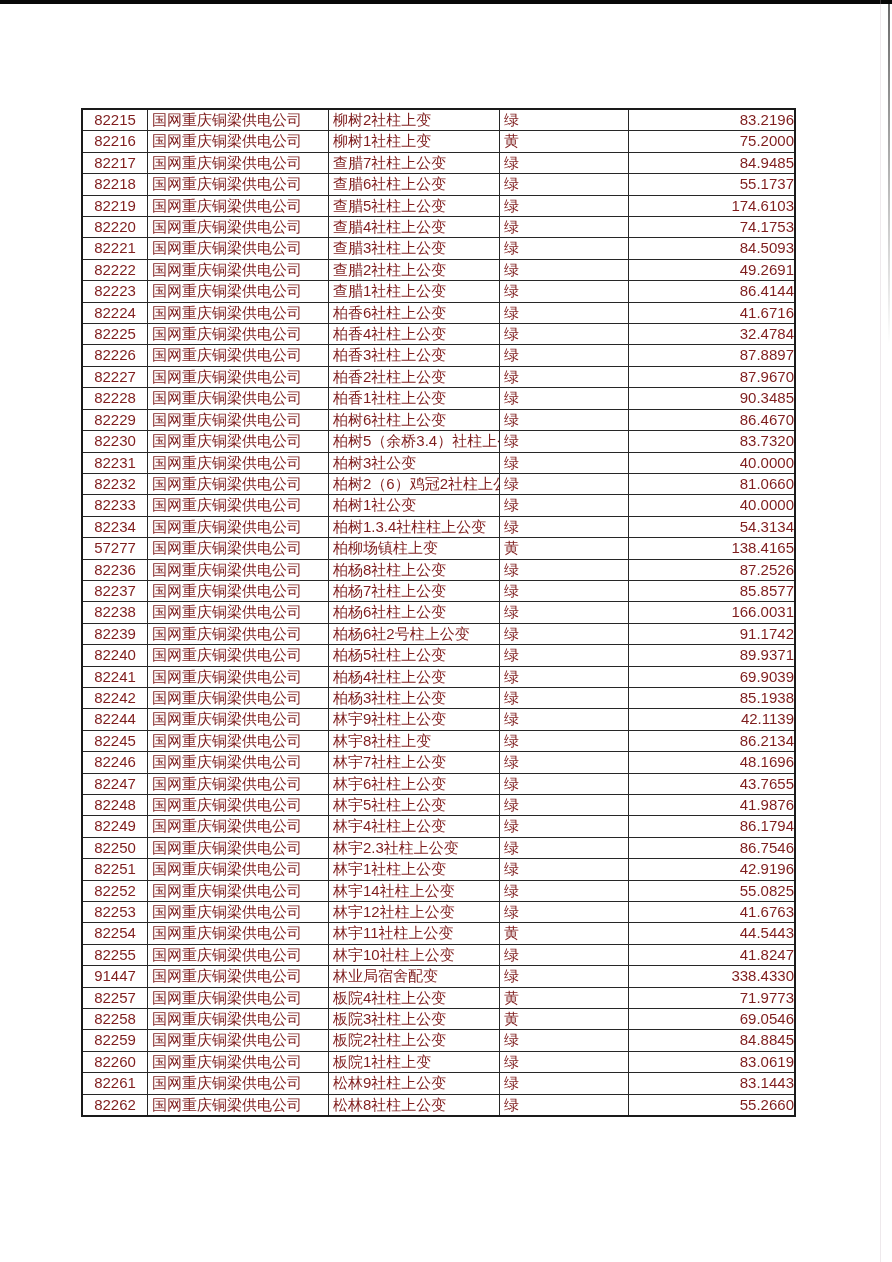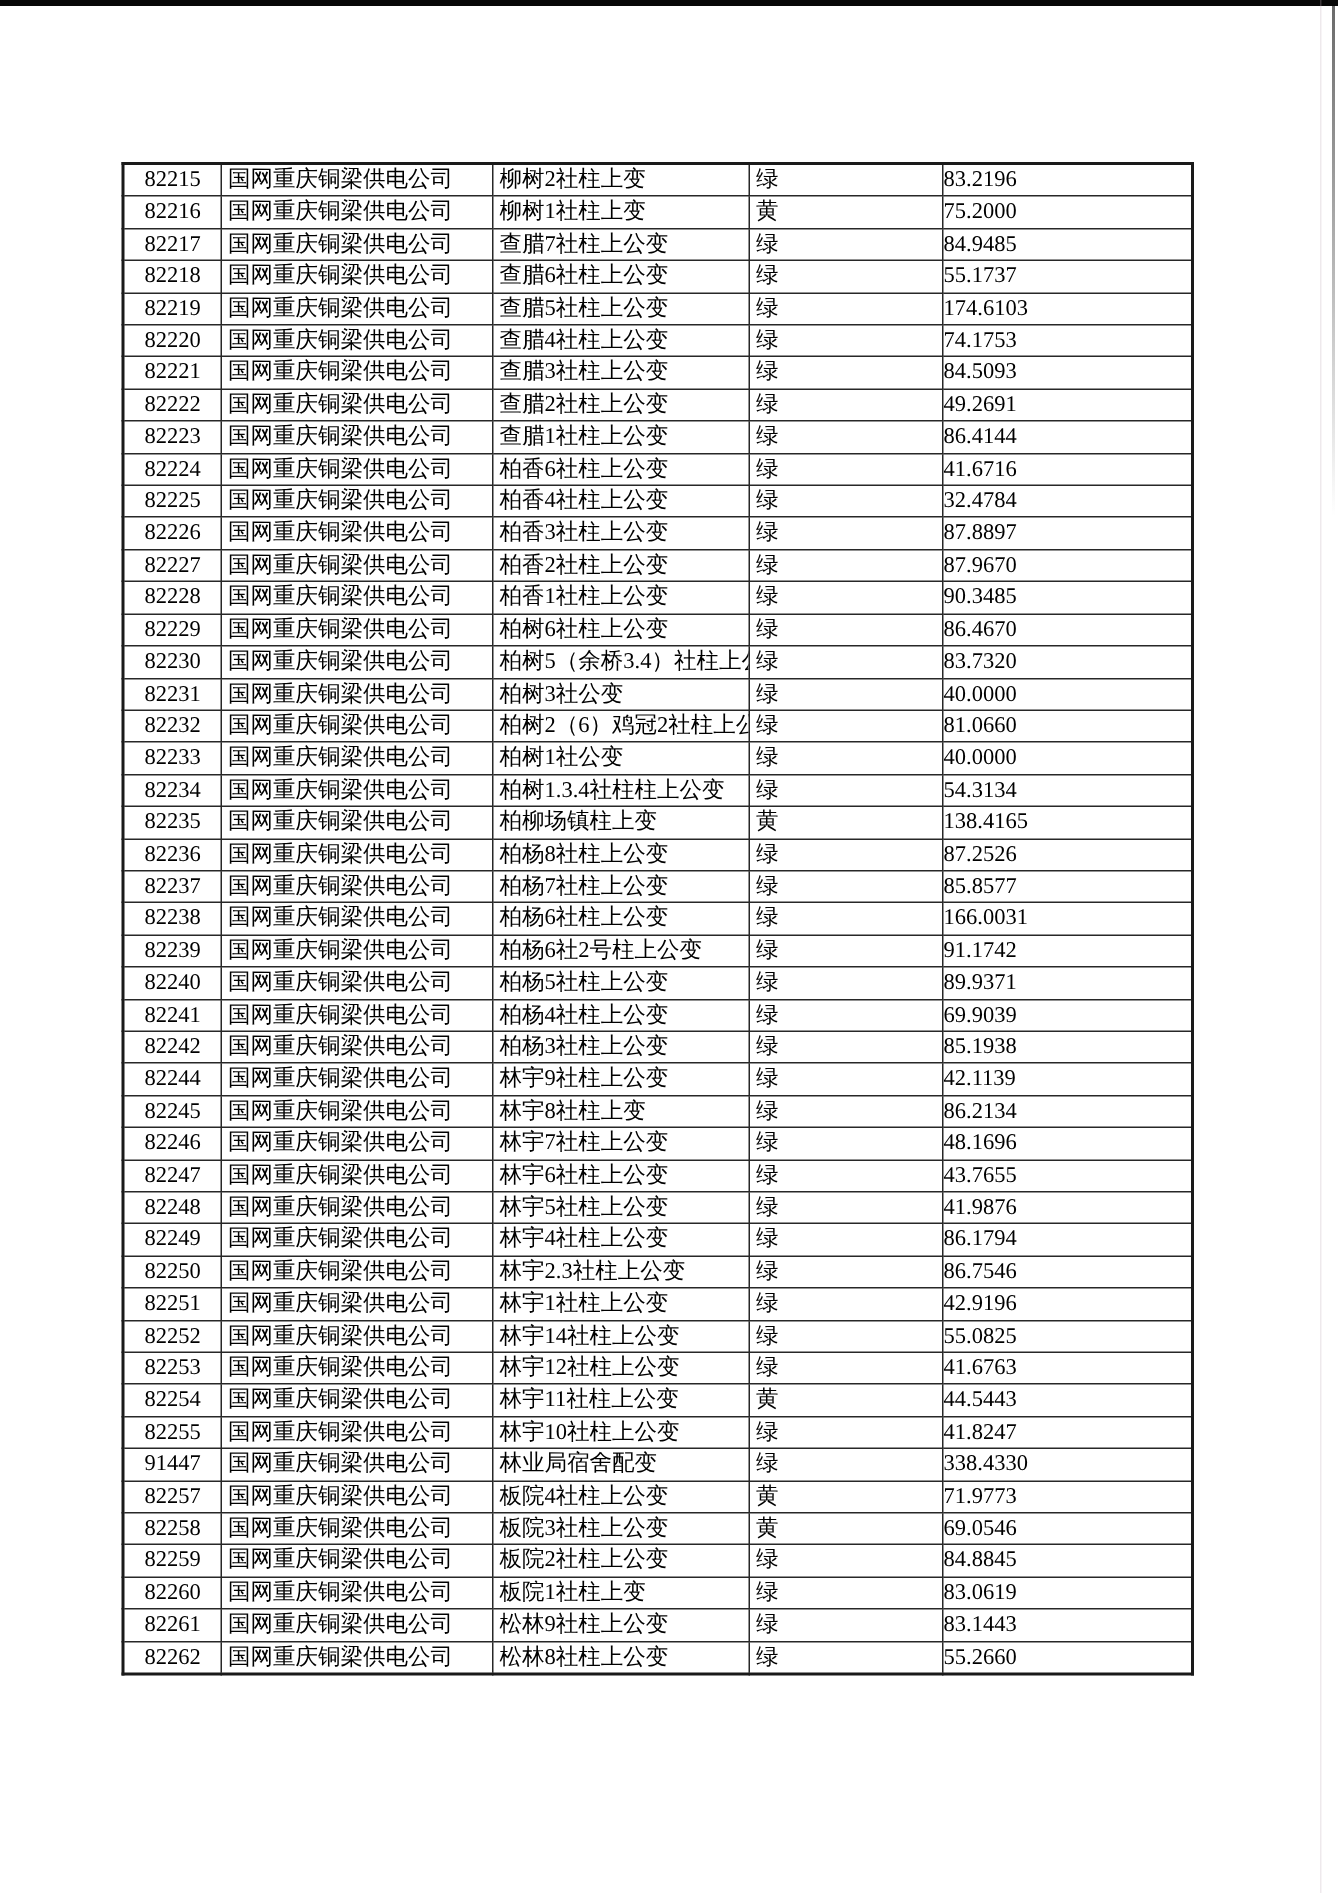--- a/index.html
+++ b/index.html
@@ -39,38 +39,37 @@
     background: linear-gradient(#6a6a6a, rgba(120,120,120,0));
   }
   table.data-table {
     position: absolute;
     left: 81px;
     top: 108px;
     width: 705px;
     border-collapse: collapse;
     table-layout: fixed;
     font-size: 15px;
-    color: #000000;
+    color: #7f1d1d;
     border: 2px solid #1a1a1a;
-    font-family: Liberation Serif, serif;
   }
   table.data-table td {
     border: 1px solid #272727;
     height: 20.4px;
     line-height: 20.4px;
     padding: 0 0 0 4px;
     white-space: nowrap;
     overflow: hidden;
     font-weight: 500;
   }
   table.data-table td.c0 { width: 64px;  text-align: center; padding: 0; }
   table.data-table td.c1 { width: 176px; }
   table.data-table td.c2 { width: 166px; }
   table.data-table td.c3 { width: 124px; }
-  table.data-table td.c4 { width: 165px; text-align: left; padding: 0; }
+  table.data-table td.c4 { width: 165px; text-align: right; padding: 0; }
 </style>
 </head>
 <body>
 
 <div class="top-bar"></div>
 <div class="edge-faint"></div>
 <div class="edge-dark"></div>
 
 <table class="data-table">
   <tbody>
@@ -208,21 +207,21 @@
         <td class="c4">40.0000</td>
       </tr>
       <tr>
         <td class="c0">82234</td>
         <td class="c1">国网重庆铜梁供电公司</td>
         <td class="c2">柏树1.3.4社柱柱上公变</td>
         <td class="c3">绿</td>
         <td class="c4">54.3134</td>
       </tr>
       <tr>
-        <td class="c0">82235</td>
+        <td class="c0">57277</td>
         <td class="c1">国网重庆铜梁供电公司</td>
         <td class="c2">柏柳场镇柱上变</td>
         <td class="c3">黄</td>
         <td class="c4">138.4165</td>
       </tr>
       <tr>
         <td class="c0">82236</td>
         <td class="c1">国网重庆铜梁供电公司</td>
         <td class="c2">柏杨8社柱上公变</td>
         <td class="c3">绿</td>

